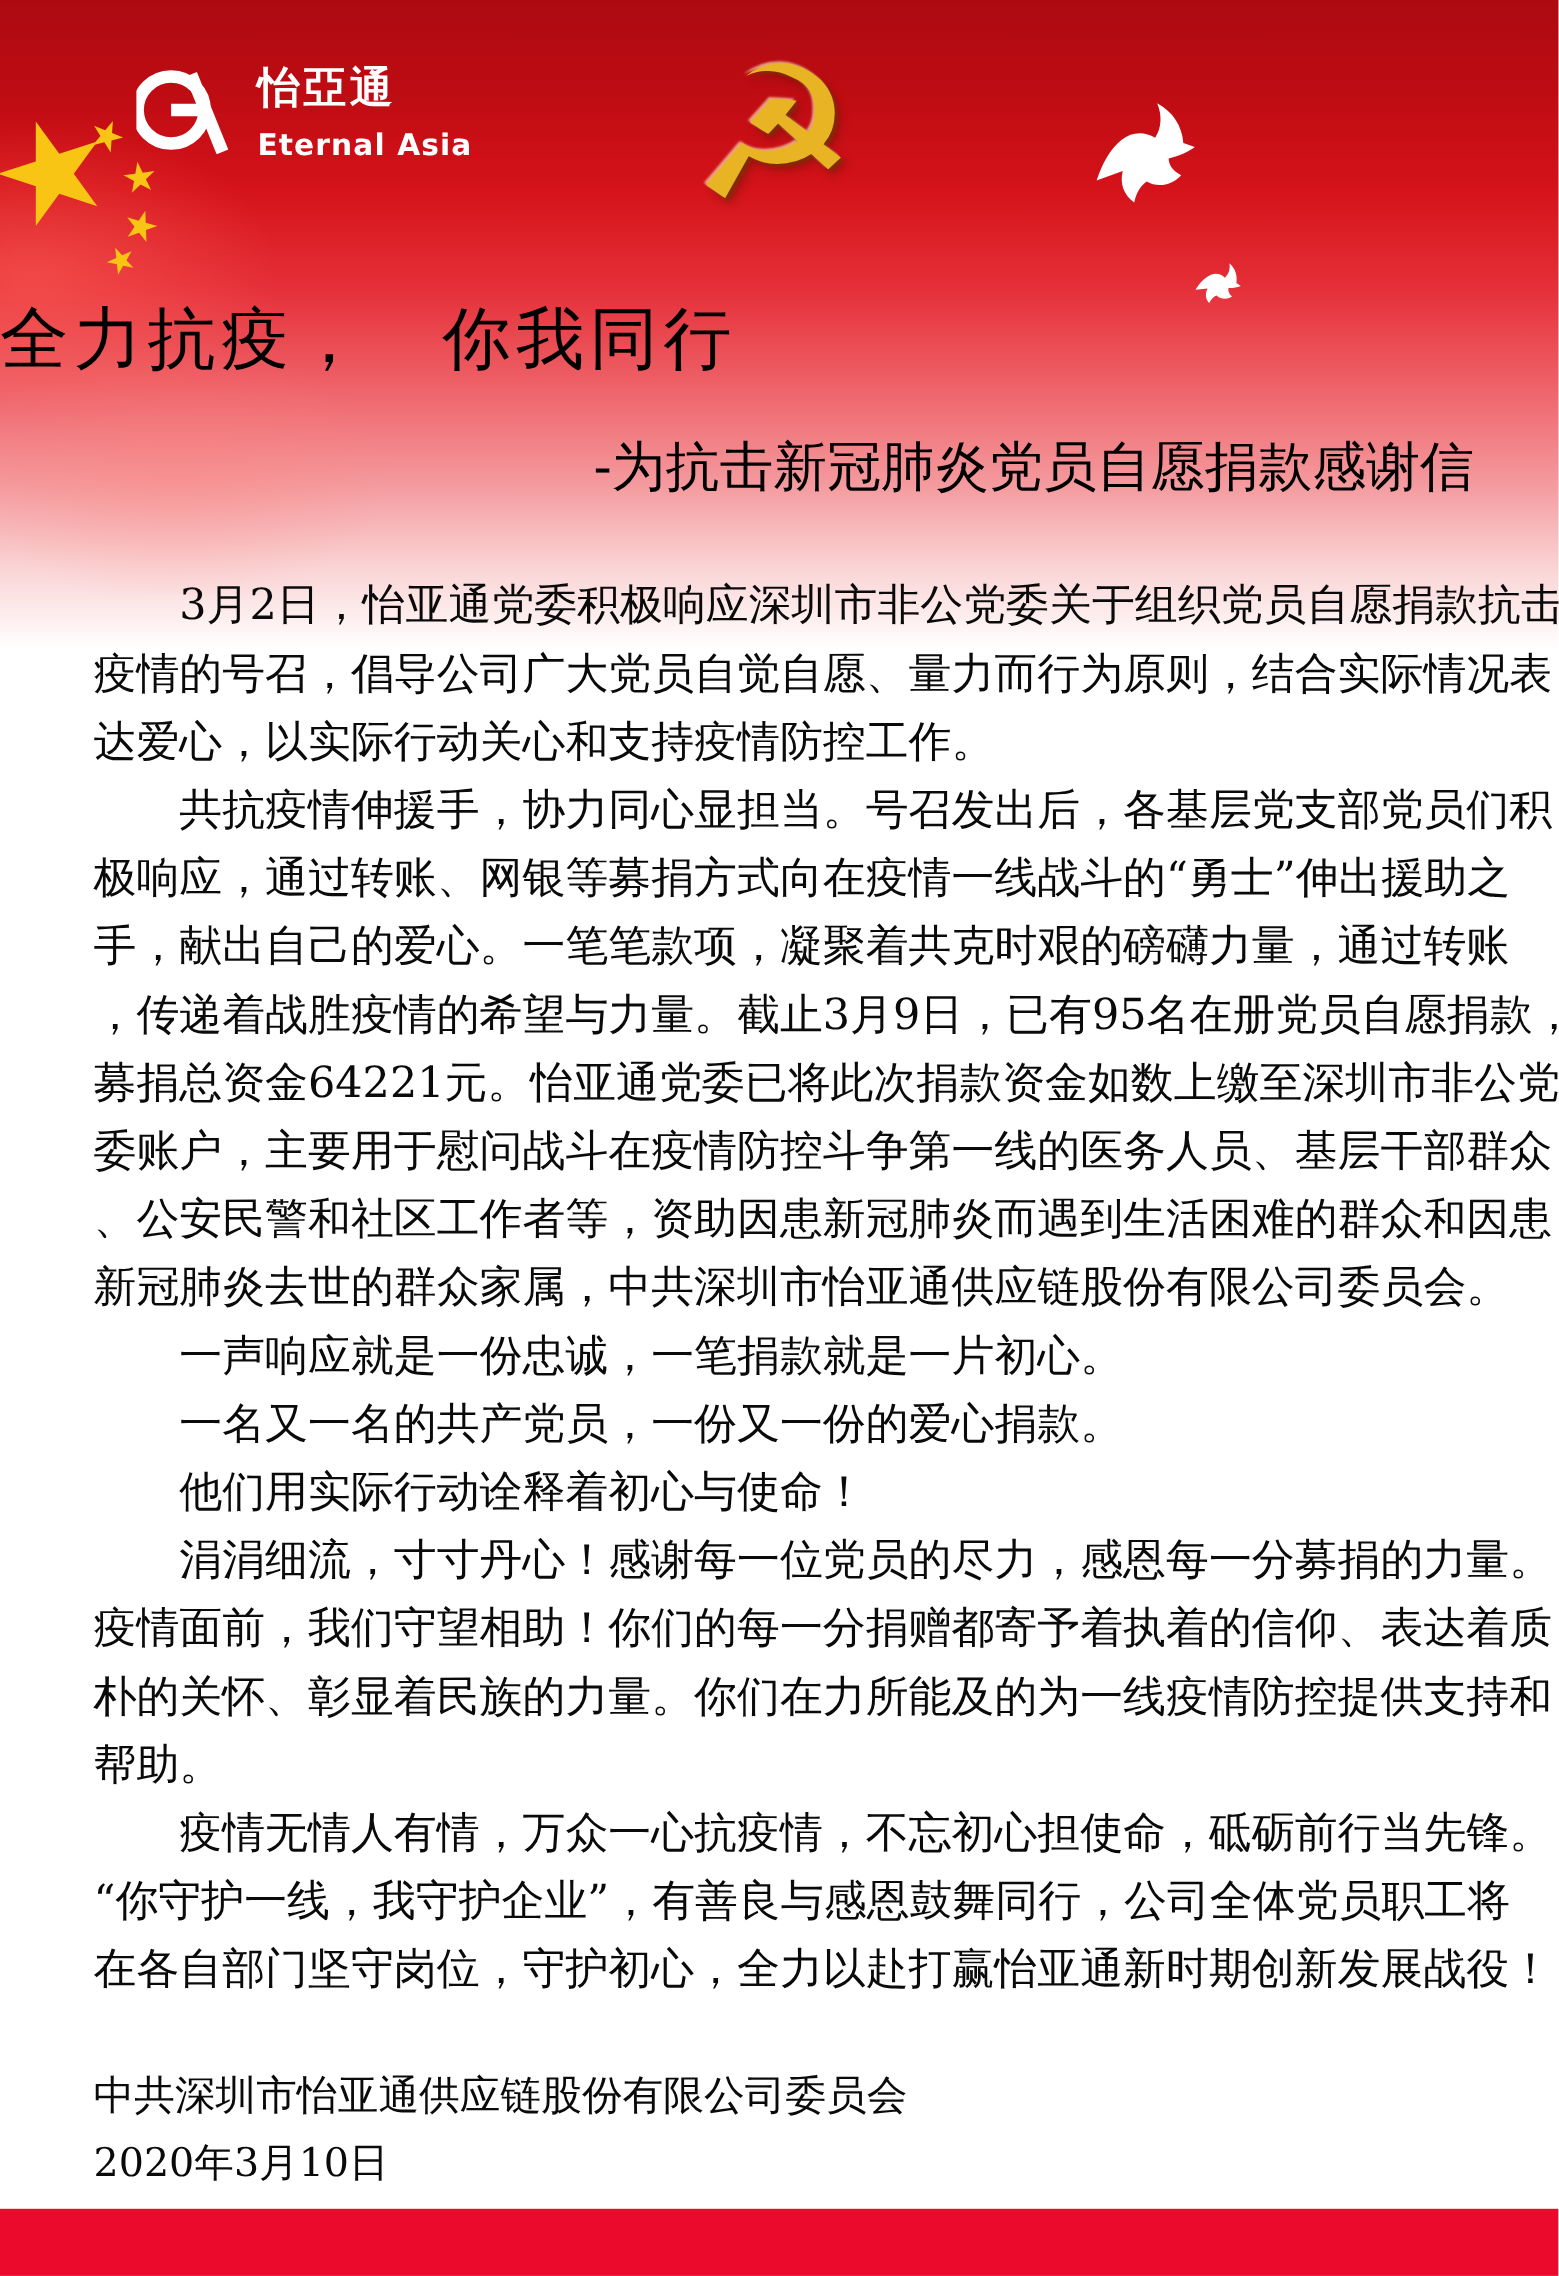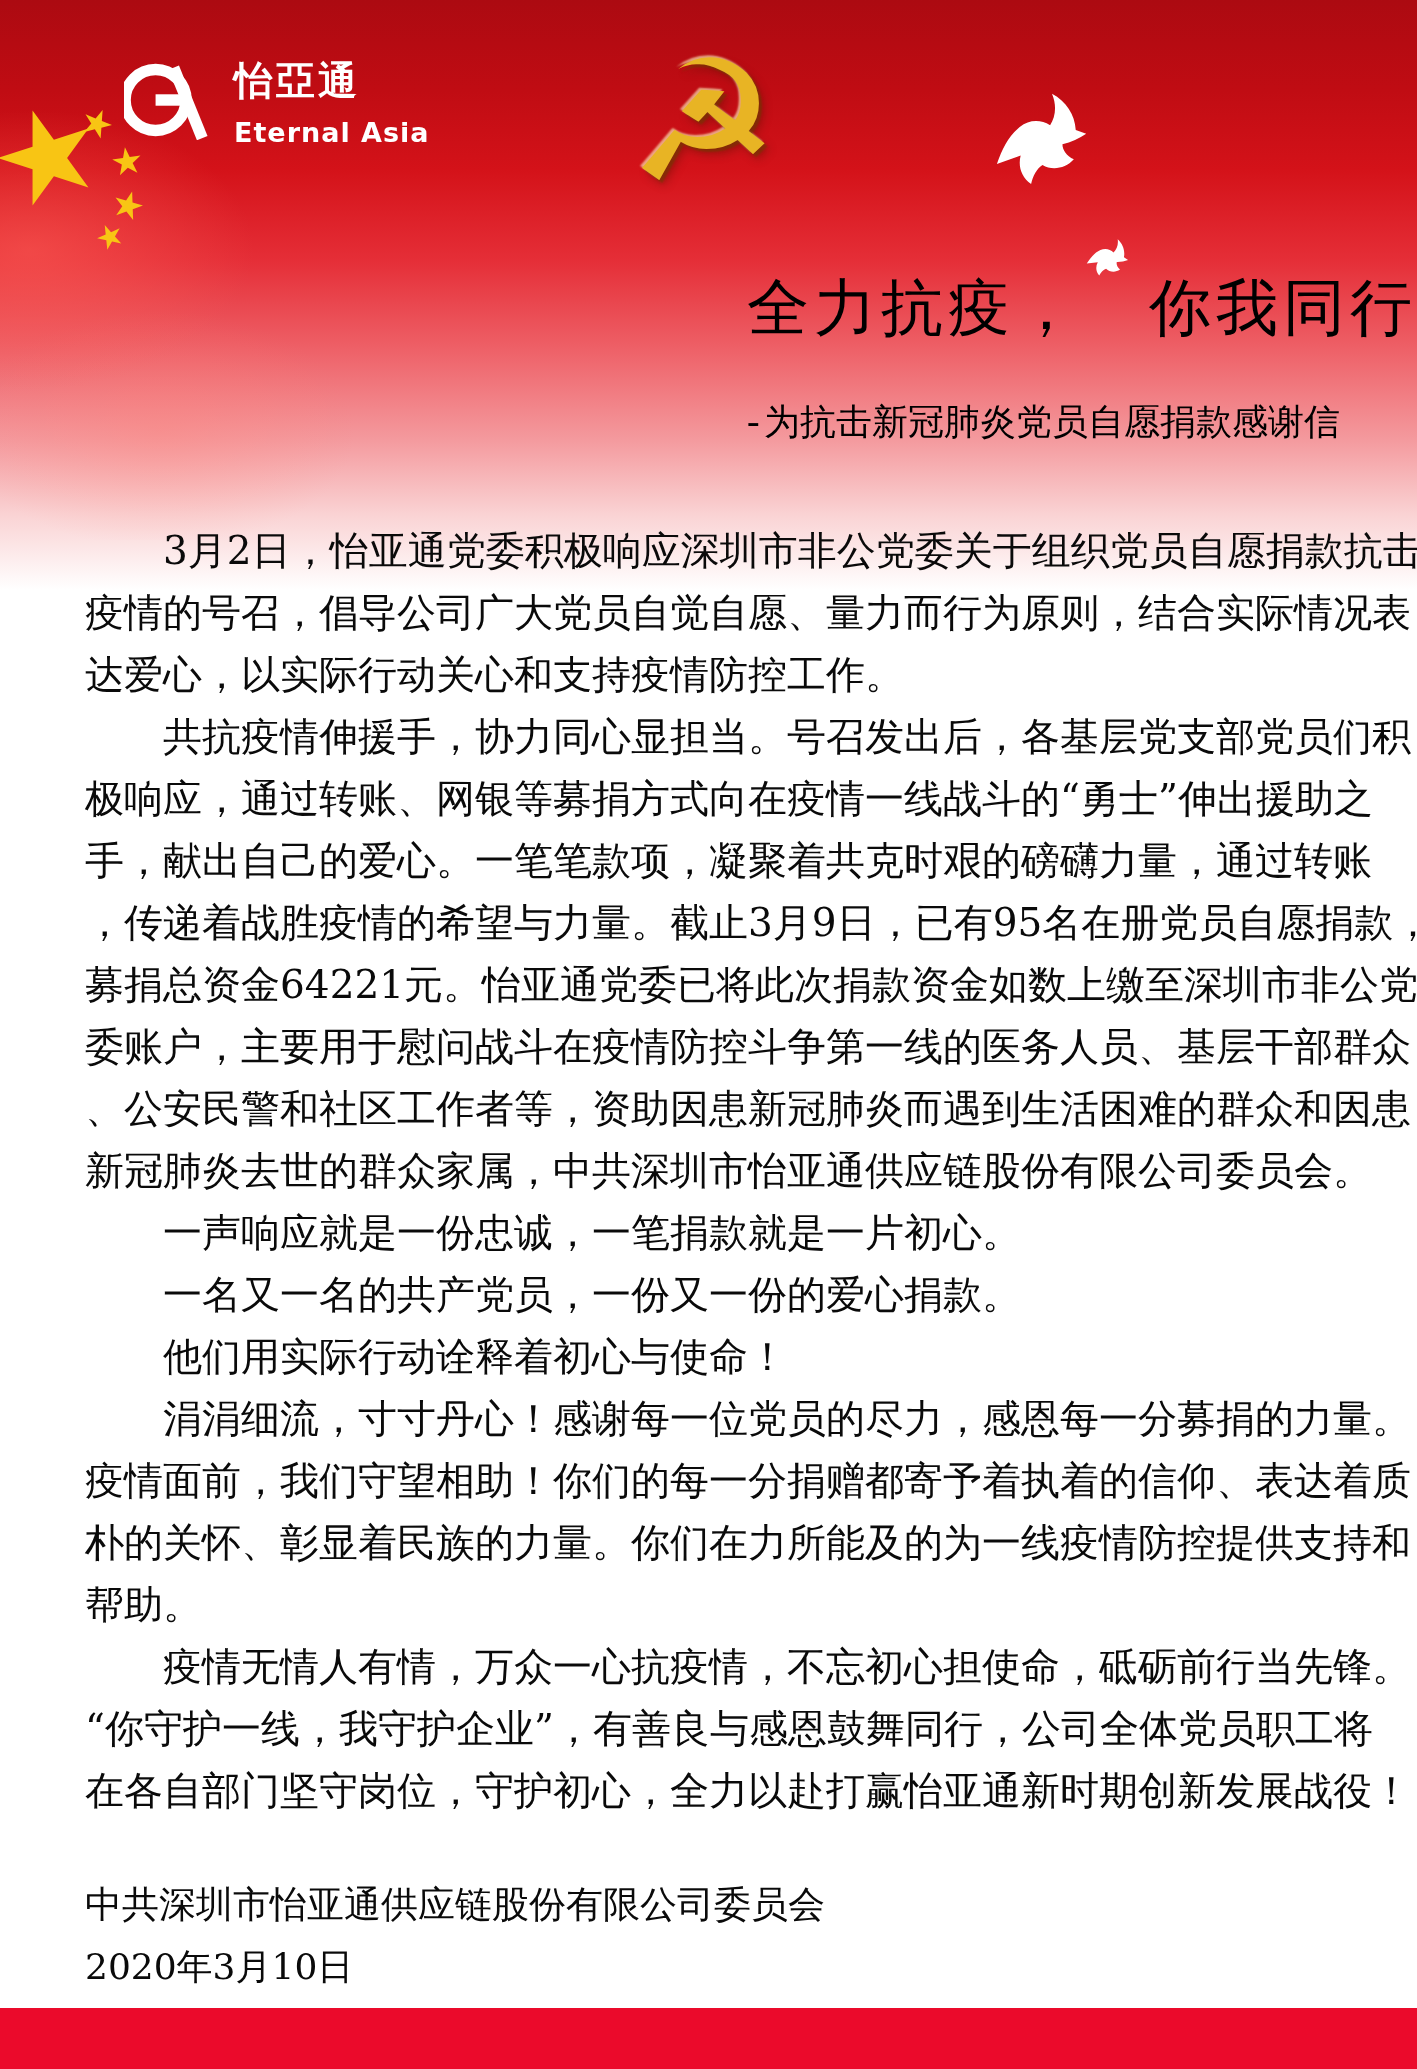--- a/index.html
+++ b/index.html
@@ -28,26 +28,26 @@
   .party-emblem{
     position:absolute;left:628px;top:38px;
     font-family:"DejaVu Sans","Liberation Sans",sans-serif;
     font-size:168px;line-height:1;color:#e8b424;
     text-shadow:3px 3px 2px rgba(110,60,0,.6), -2px -2px 2px rgba(255,246,190,.65), 5px 6px 8px rgba(80,20,0,.35);
   }
   .dove-large{position:absolute;left:995px;top:88px;width:95px;height:118px;}
   .dove-small{position:absolute;left:1080px;top:236px;width:56px;height:50px;transform:rotate(14deg);}
   .main-title{
     position:absolute;top:266px;left:0;width:100%;
-    text-align:right;font-size:62px;line-height:84px;
+    text-align:left;font-size:62px;line-height:84px;
     letter-spacing:5px;color:#000;white-space:nowrap;
   }
   .subtitle{
     position:absolute;top:394px;right:77px;
-    font-size:36px;line-height:62px;color:#000;white-space:nowrap;font-family:Liberation Mono, monospace;
+    font-size:49px;line-height:62px;color:#000;white-space:nowrap;
   }
   .letter-body{position:absolute;top:520px;left:85px;width:1255px;color:#0a0a0a;}
   .body-line{font-size:39px;line-height:62px;white-space:nowrap;}
   .body-line.first{text-indent:2em;}
   .signature-line{margin-top:52px;font-size:37px;line-height:62px;white-space:nowrap;}
   .date-line{font-size:36px;line-height:62px;white-space:nowrap;}
   .footer-bar{position:absolute;left:0;bottom:0;width:100%;height:61px;background:var(--footer-red,#eb0a2b);}
 </style>
 </head>
 <body>

